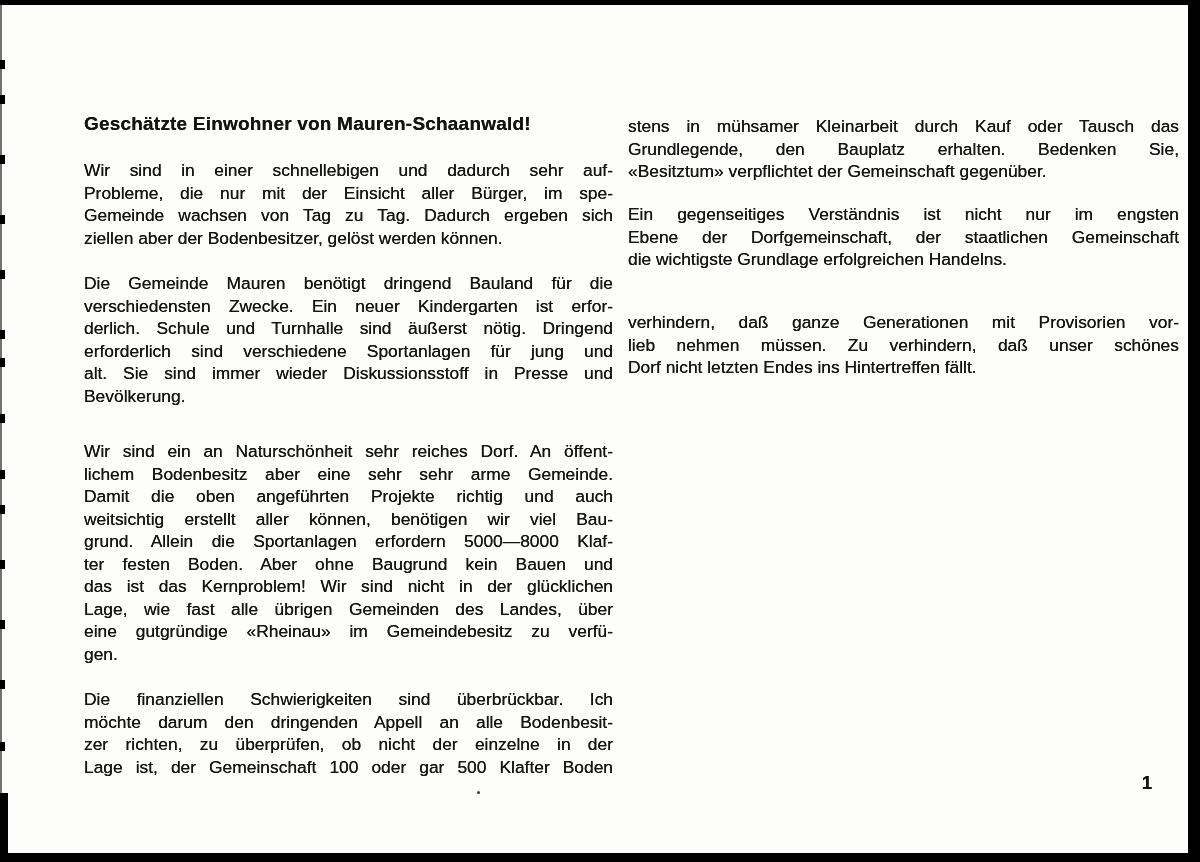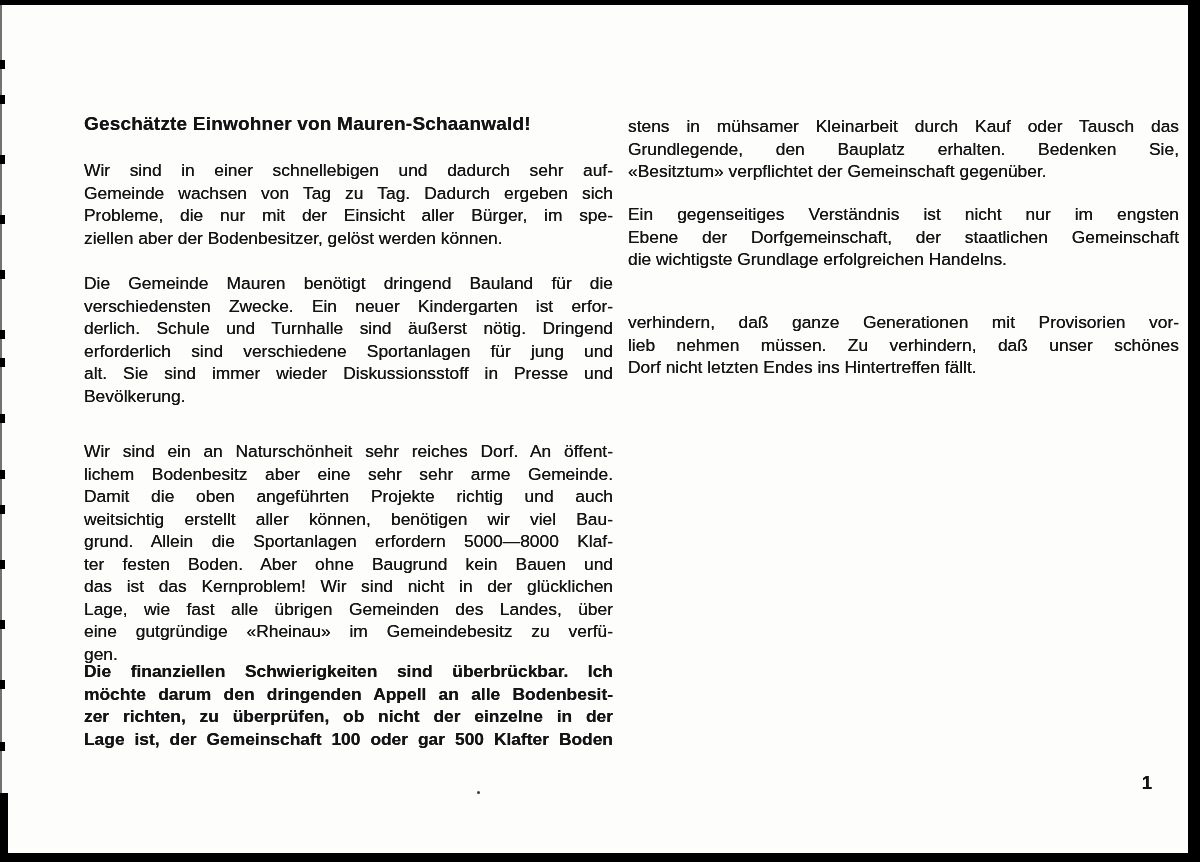--- a/index.html
+++ b/index.html
@@ -75,22 +75,22 @@
       <div class="edge-tick" style="top: 680px;"></div>
       <div class="edge-tick" style="top: 742px;"></div>
       <div class="edge-tick" style="top: 800px;"></div>
     </div>
 
   <div class="col col-left">
     <div class="heading">Geschätzte Einwohner von Mauren-Schaanwald!</div>
     <div id="left-blocks">
         <div class="block" style="top: 159px;">
           <div class="line">Wir sind in einer schnellebigen und dadurch sehr auf-</div>
+          <div class="line">Probleme, die nur mit der Einsicht aller Bürger, im spe-</div>
           <div class="line">Gemeinde wachsen von Tag zu Tag. Dadurch ergeben sich</div>
-          <div class="line">Probleme, die nur mit der Einsicht aller Bürger, im spe-</div>
           <div class="line last">ziellen aber der Bodenbesitzer, gelöst werden können.</div>
         </div>
         <div class="block" style="top: 272px;">
           <div class="line">Die Gemeinde Mauren benötigt dringend Bauland für die</div>
           <div class="line">verschiedensten Zwecke. Ein neuer Kindergarten ist erfor-</div>
           <div class="line">derlich. Schule und Turnhalle sind äußerst nötig. Dringend</div>
           <div class="line">erforderlich sind verschiedene Sportanlagen für jung und</div>
           <div class="line">alt. Sie sind immer wieder Diskussionsstoff in Presse und</div>
           <div class="line last">Bevölkerung.</div>
         </div>
@@ -99,21 +99,21 @@
           <div class="line">lichem Bodenbesitz aber eine sehr sehr arme Gemeinde.</div>
           <div class="line">Damit die oben angeführten Projekte richtig und auch</div>
           <div class="line">weitsichtig erstellt aller können, benötigen wir viel Bau-</div>
           <div class="line">grund. Allein die Sportanlagen erfordern 5000—8000 Klaf-</div>
           <div class="line">ter festen Boden. Aber ohne Baugrund kein Bauen und</div>
           <div class="line">das ist das Kernproblem! Wir sind nicht in der glücklichen</div>
           <div class="line">Lage, wie fast alle übrigen Gemeinden des Landes, über</div>
           <div class="line">eine gutgründige «Rheinau» im Gemeindebesitz zu verfü-</div>
           <div class="line last">gen.</div>
         </div>
-        <div class="block" style="top: 660px; font-weight: bold;">
+        <div class="block" style="top: 688px;">
           <div class="line">Die finanziellen Schwierigkeiten sind überbrückbar. Ich</div>
           <div class="line">möchte darum den dringenden Appell an alle Bodenbesit-</div>
           <div class="line">zer richten, zu überprüfen, ob nicht der einzelne in der</div>
           <div class="line">Lage ist, der Gemeinschaft 100 oder gar 500 Klafter Boden</div>
         </div>
       </div>
   </div>
 
   <div class="col col-right">
     <div id="right-blocks">

